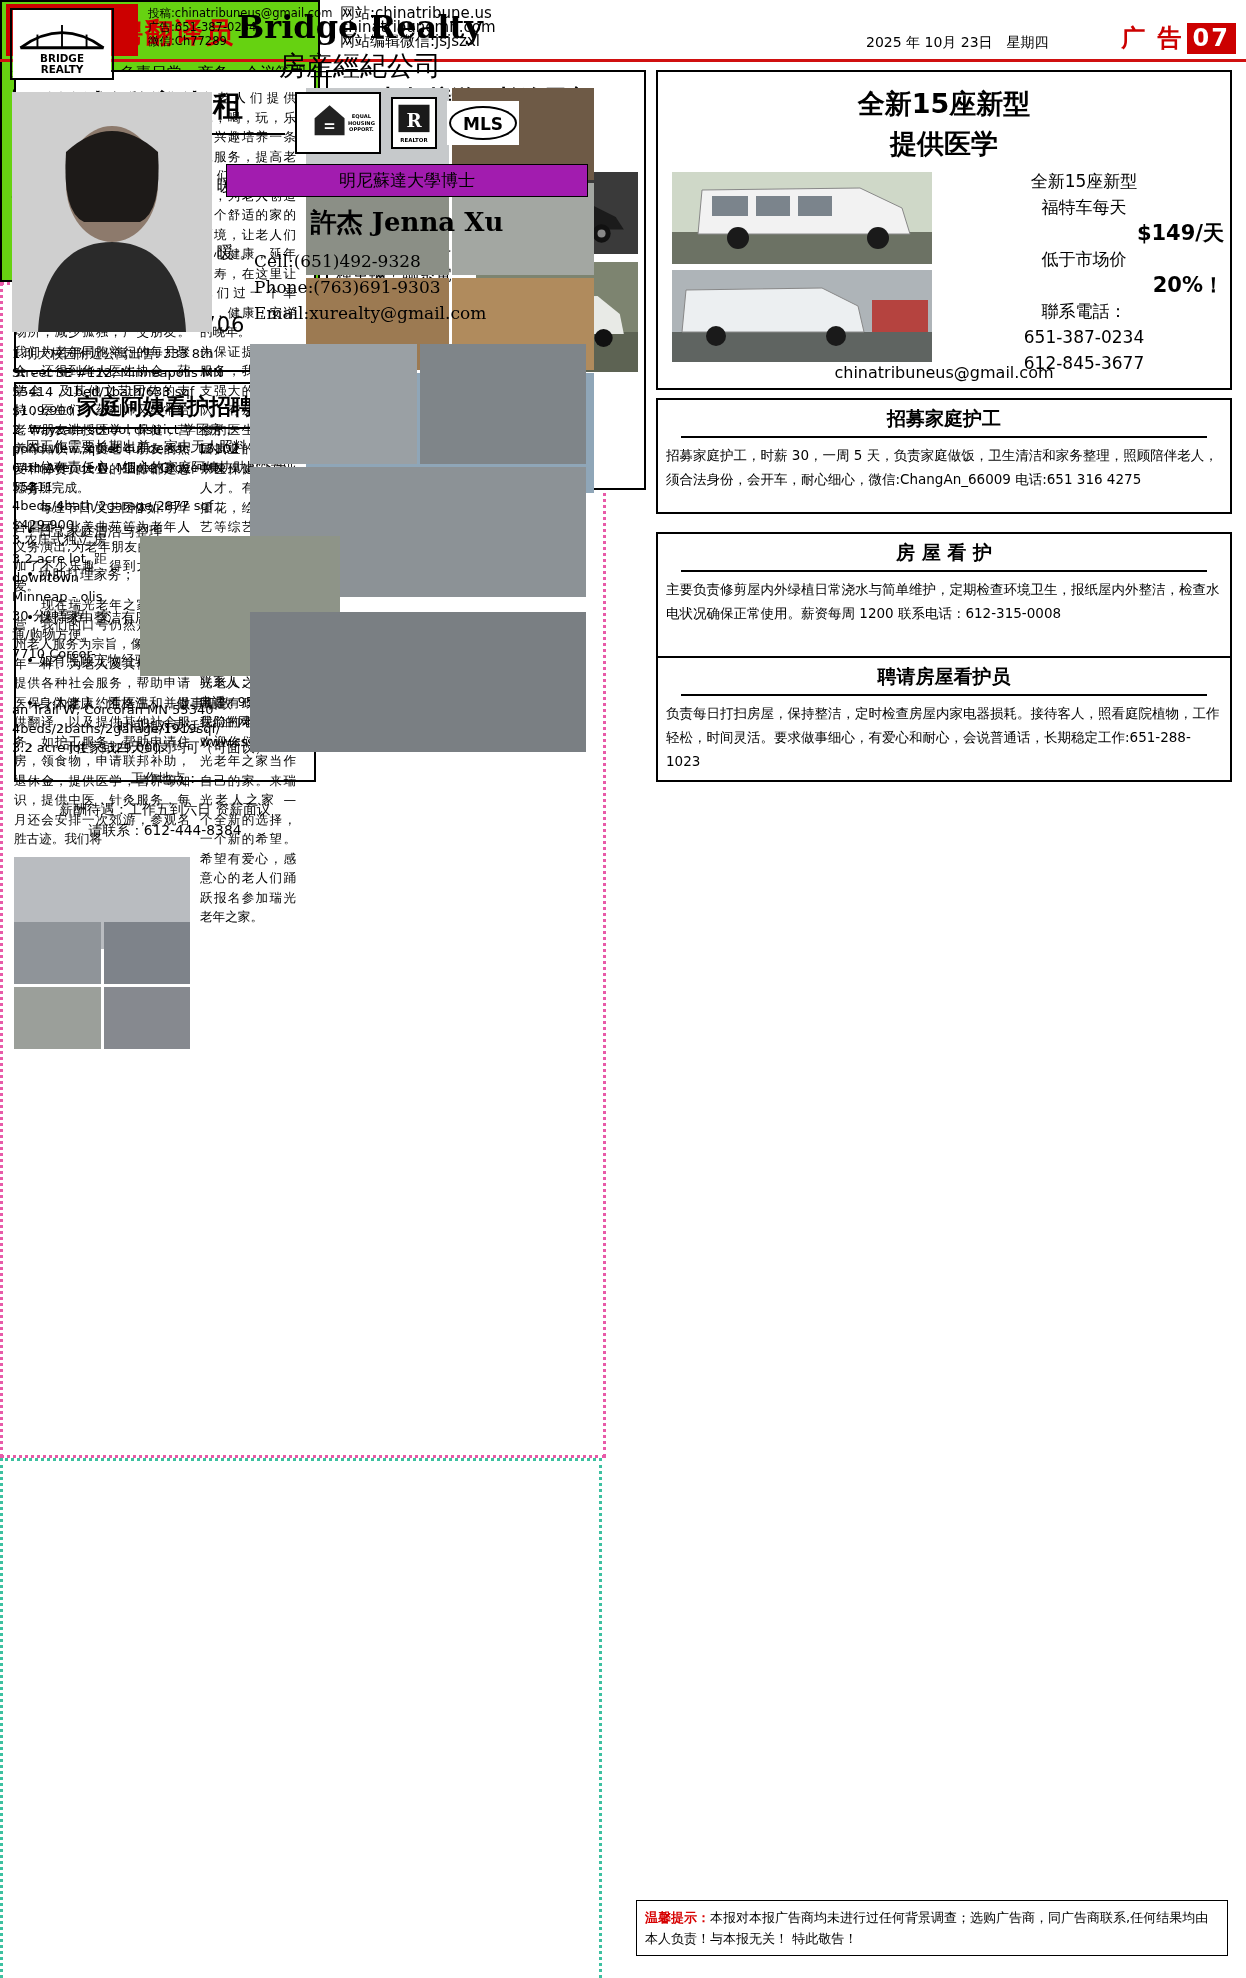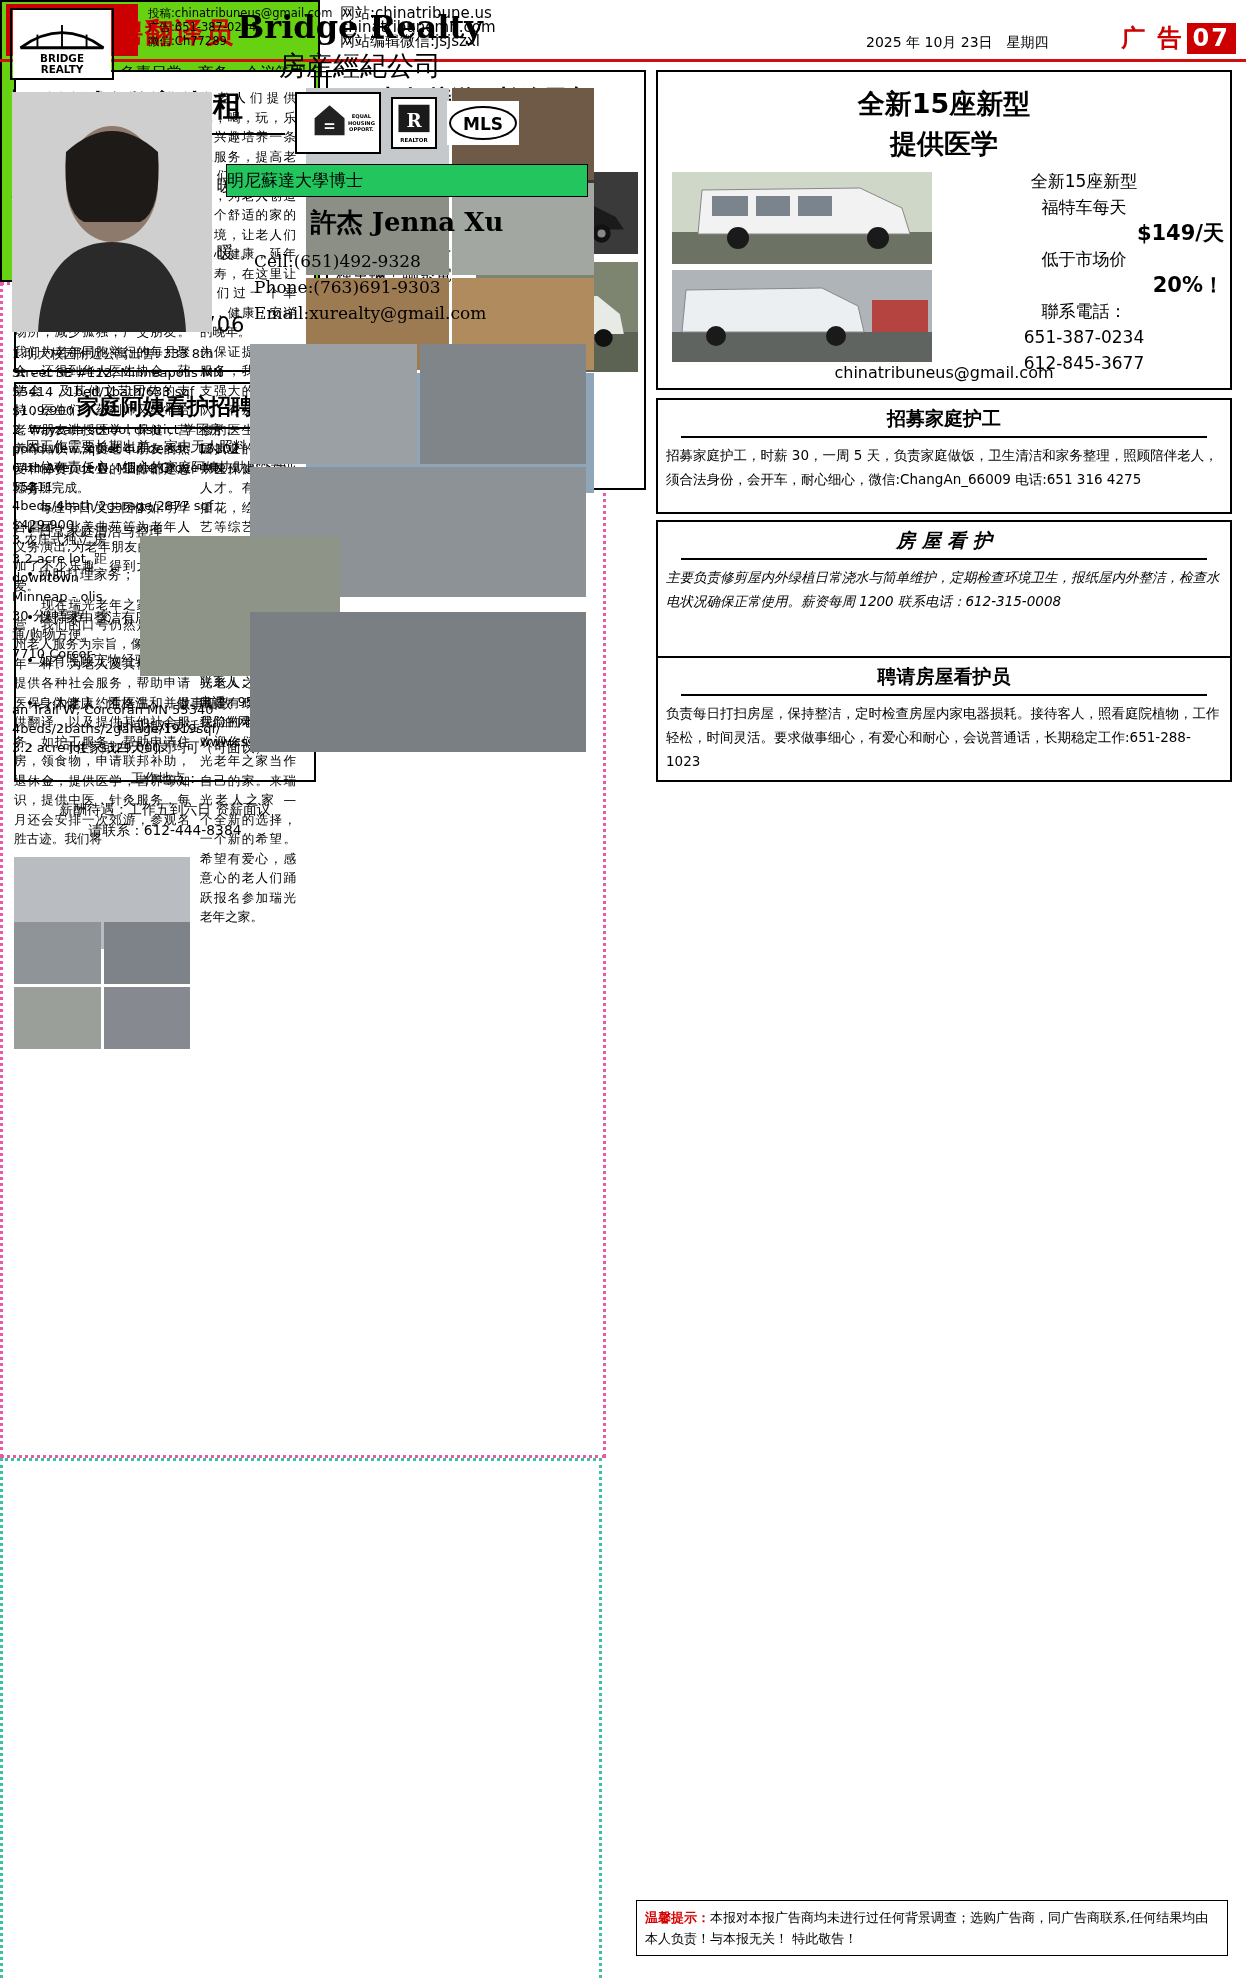--- a/index.html
+++ b/index.html
@@ -64,21 +64,21 @@
   #b-nanny .ctrline { text-align:center; font-size:13.8px; line-height:21px; }
 
   
   #b-trans { left:326px; top:500px; width:320px; height:282px; background:#66d211; border:2px solid #000; }
   #b-trans .h1 { text-align:center; font-size:28px; font-weight:bold; color:#d40000; margin-top:12px; letter-spacing:2px; }
   #b-trans .p { font-size:15.5px; line-height:23px; margin:10px 10px 0 10px; }
   #b-trans .mail { font-size:14.5px; margin:8px 10px 0 10px; }
 
   
   #b-care1 { left:656px; top:398px; width:576px; height:116px; }
-  #b-care2 { left:656px; top:520px; width:576px; height:166px;font-style:italic; }
+  #b-care2 { left:656px; top:532px; width:576px; height:166px; }
   #b-care3 { left:656px; top:656px; width:576px; height:126px; }
   .sm-h { font-size:19px; font-weight:bold; text-align:center; margin-top:6px; }
   .sm-ul { width:92%; height:1.5px; background:#000; margin:4px auto 5px auto; }
   .sm-p { font-size:13.5px; line-height:24px; margin:0 8px; }
 
   
   #b-senior { left:14px; top:792px; width:606px; height:1176px; border:3px dotted #e85aa8; background:#fff; }
   #b-senior .h1 { text-align:center; font-size:38px; font-weight:bold; color:#d60000; letter-spacing:4px; margin-top:14px; }
   .sen-col { position:absolute; font-size:12.6px; line-height:19.5px; text-align:justify; }
   #sen-c1 { left:14px; top:88px; width:176px; }
@@ -93,21 +93,21 @@
   
   #b-bridge { left:630px; top:792px; width:602px; height:1096px; border:3px dotted #3cc0a0; background:#fff; }
   #brg-logo { position:absolute; left:10px; top:8px; width:104px; height:72px; border:2px solid #000; }
   .brg-title { position:absolute; left:130px; top:8px; width:460px; text-align:center; }
   .brg-title .t1 { font-family:"DejaVu Serif", serif; font-weight:bold; font-size:32px; }
   .brg-title .t2 { font-size:27px; font-weight:normal; margin-top:2px; }
   #brg-photo { position:absolute; left:12px; top:92px; width:200px; height:240px; background:#6e6e6e; }
   .brg-right { position:absolute; left:226px; top:92px; width:362px; }
   .brg-badges { display:flex; gap:10px; align-items:center; justify-content:center; }
   .badge { border:2px solid #000; background:#fff; display:flex; align-items:center; justify-content:center; font-size:10px; font-weight:bold; text-align:center; }
-  .brg-degree { border:1px solid #000; background:#22c55e; font-size:17px; padding:4px 0; margin-top:10px; }
+  .brg-degree { border:1px solid #000; background:#a21caf; text-align:center; font-size:17px; padding:4px 0; margin-top:10px; }
   .brg-name { text-align:center; font-size:26px; font-weight:bold; margin-top:8px; font-family:"DejaVu Serif", serif; }
   .brg-contact { font-family:"DejaVu Serif", serif; font-size:17px; line-height:26px; margin-top:8px; padding-left:28px; }
   .listing { position:absolute; font-size:13px; line-height:19px; }
   #lst1 { left:12px; top:344px; width:228px; }
   #lst2 { left:12px; top:420px; width:228px; }
   #lst3 { left:12px; top:530px; width:110px; }
   #lst3b { left:12px; top:700px; width:228px; }
 </style>
 </head>
 <body>

